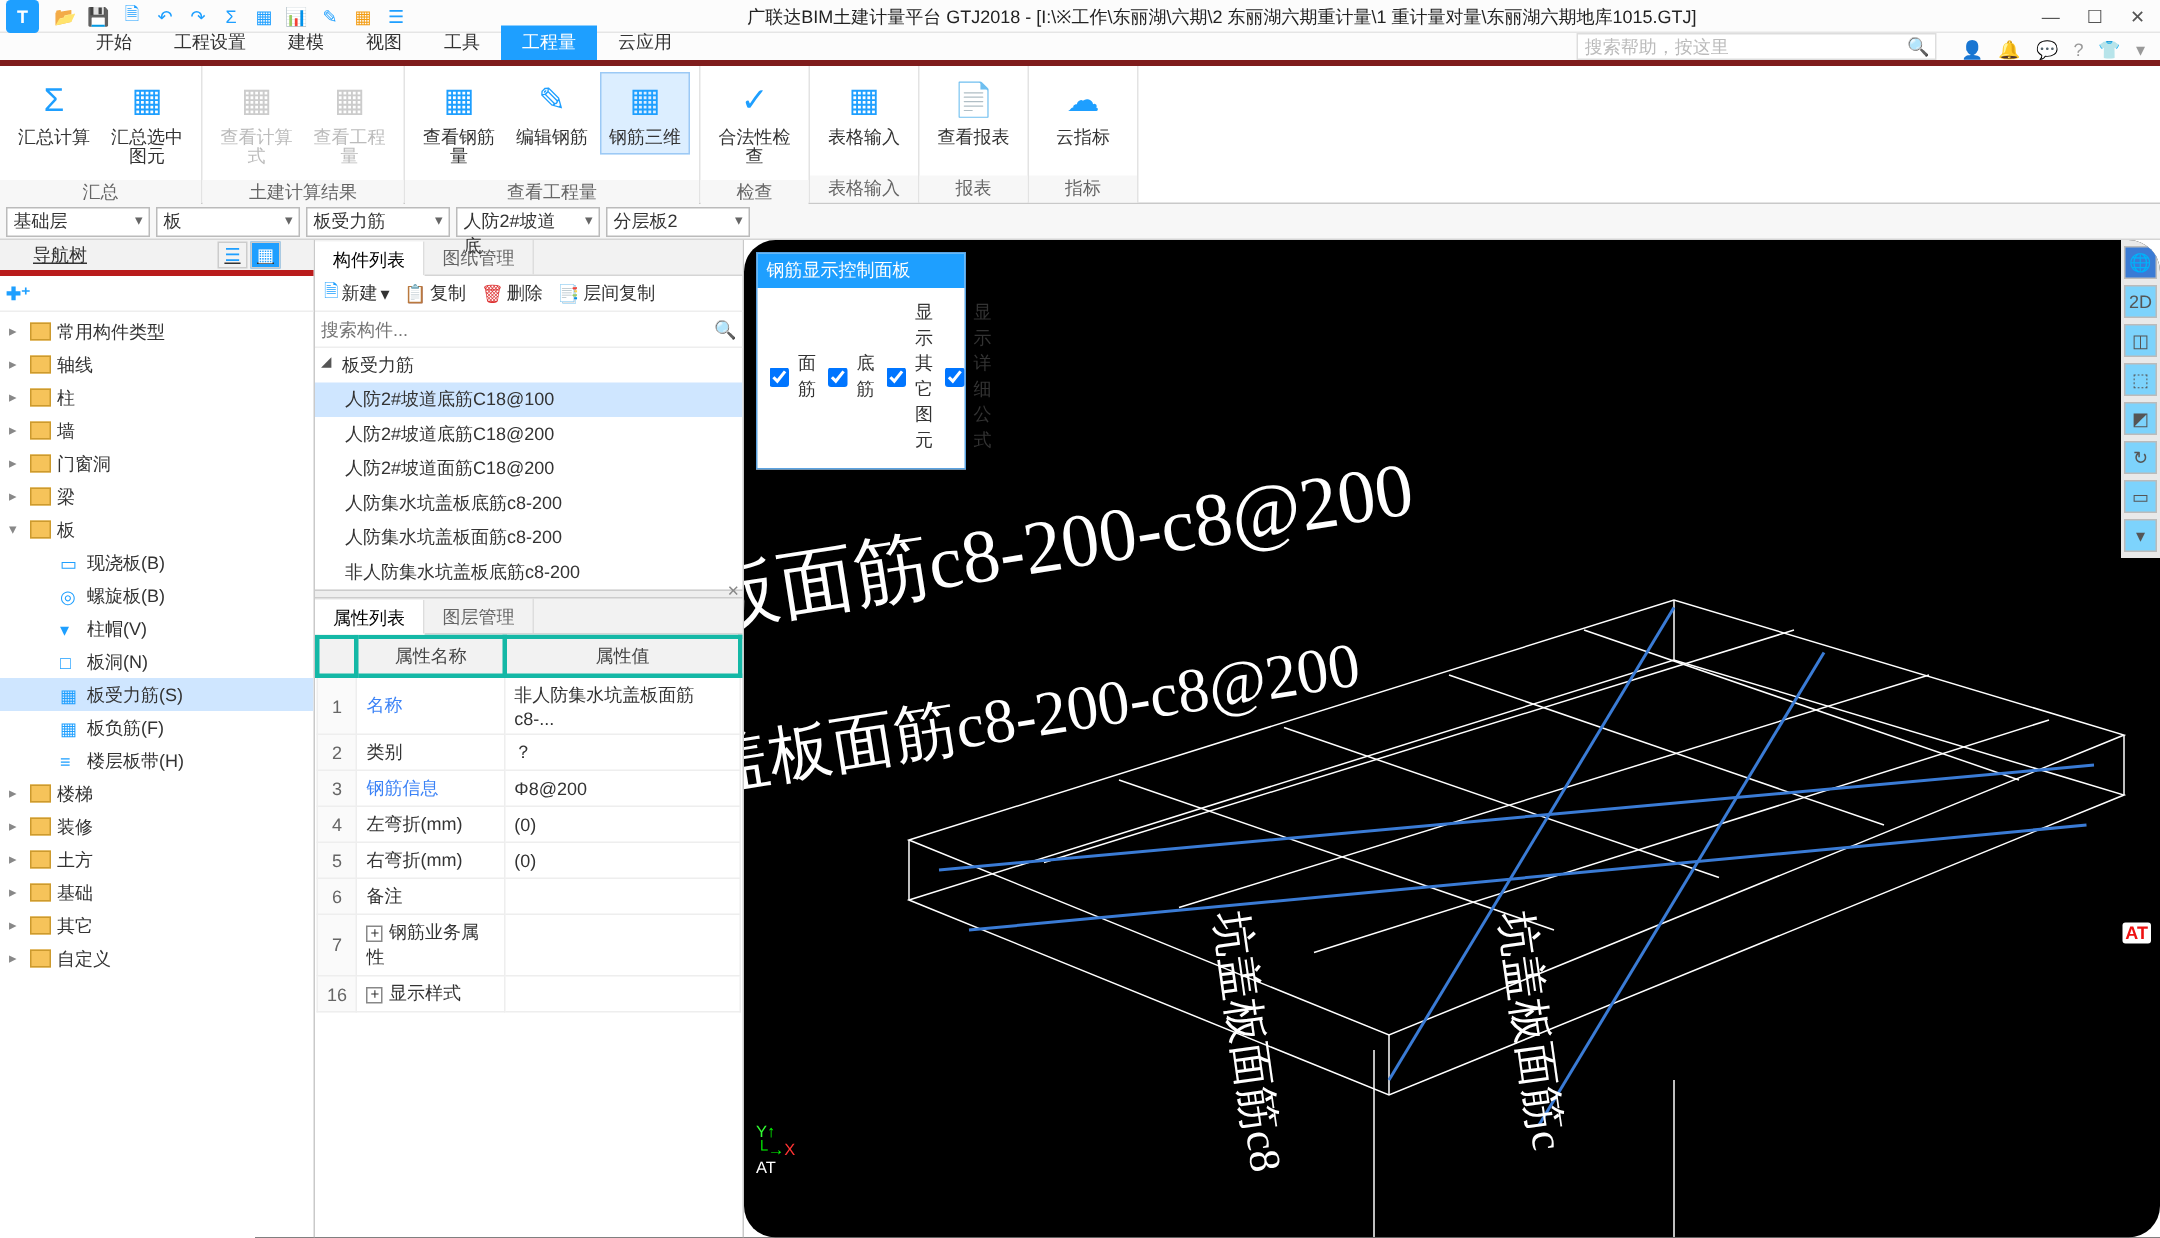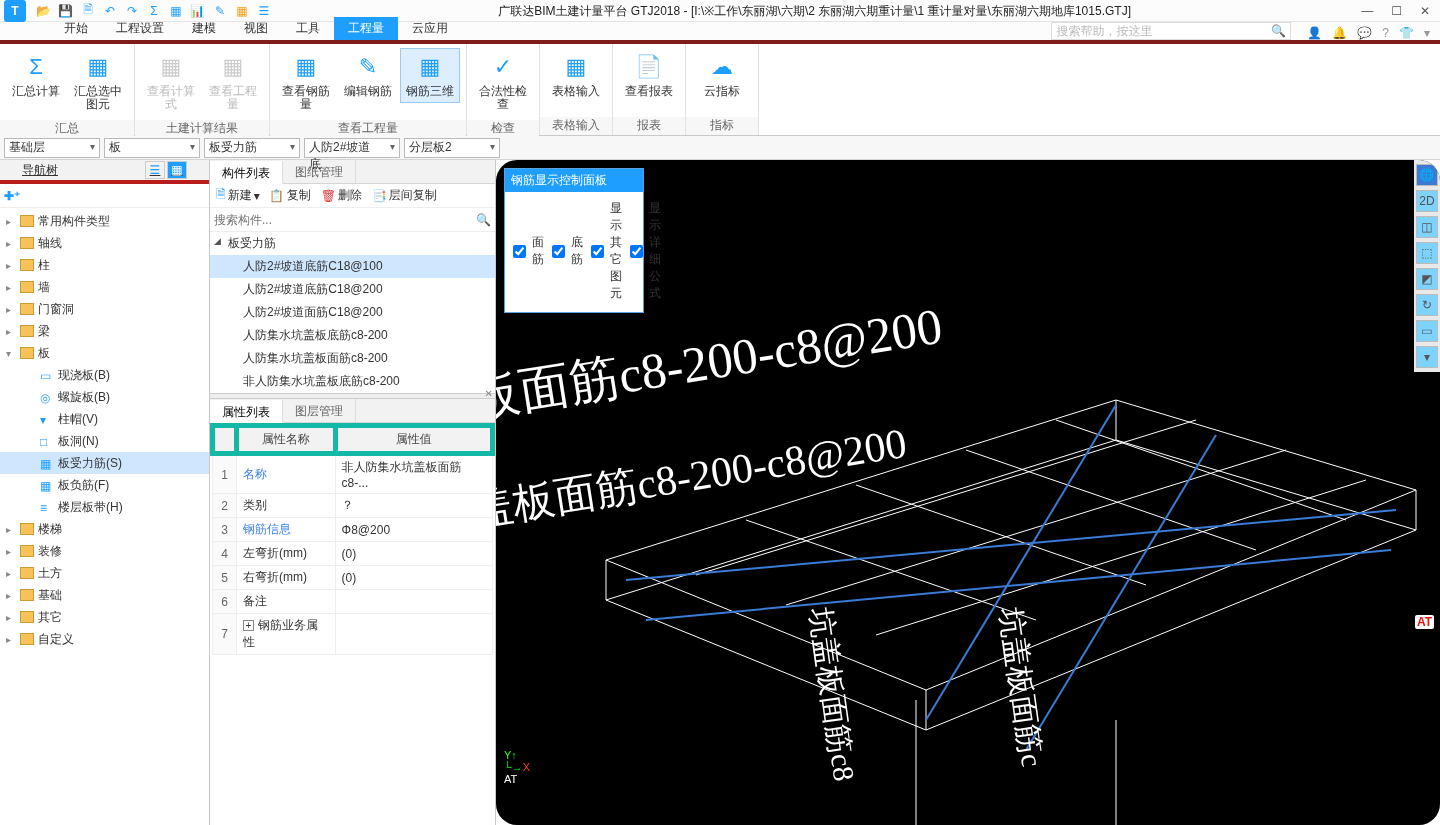--- a/index.html
+++ b/index.html
@@ -63,27 +63,27 @@
 .tabs2 .t.active { background:#fff; color:#000; border-bottom:1px solid #fff; position:relative; top:1px;}
 .listtools { height:24px; border-bottom:1px solid #eee; display:flex; align-items:center; gap:10px; padding:0 6px; font-size:12px; color:#333;}
 .listtools span { cursor:pointer; display:flex; align-items:center; gap:2px;}
 .listtools .ic { color:#1e9fff; }
 .searchrow { height:24px; border-bottom:1px solid #eee; display:flex; align-items:center; padding:0 4px;}
 .searchrow input { flex:1; border:none; outline:none; font-size:12px; color:#999;}
 .searchrow .mag { color:#8fb7e0; }
 .clist { flex:0 0 auto; overflow:auto; }
 .cl-group { padding:3px 6px 3px 18px; position:relative;}
 .cl-group::before { content:"◢"; position:absolute; left:4px; top:4px; font-size:9px; color:#555; transform:rotate(0deg);}
-.cl-item { padding:3px 6px 3px 33px; cursor:pointer; white-space:nowrap;}
+.cl-item { padding:3px 6px 3px 20px; cursor:pointer; white-space:nowrap;}
 .cl-item.selected { background:#cfe6ff;}
 .splitbar { height:6px; background:#eee; border-top:1px solid #ccc; border-bottom:1px solid #ccc; position:relative;}
 .splitbar .x { position:absolute; right:2px; top:-6px; font-size:10px; color:#888; cursor:pointer;}
 .proplist { flex:1; overflow:auto;}
 .proptable { width:100%; border-collapse:collapse; font-size:12px;}
-.proptable th { background:#f2f2f2; border:5px solid #14b8a6; padding:3px 6px; font-weight:normal; color:#444;}
+.proptable th { background:#f2f2f2; border:3px solid #14b8a6; padding:3px 6px; font-weight:normal; color:#444;}
 .proptable td { border:1px solid #eee; padding:3px 6px;}
 .proptable td.rownum { width:24px; text-align:center; color:#666; background:#fafafa;}
 .proptable td.link { color:#3b82f6;}
 .proptable td .exp { display:inline-block; width:11px; height:11px; border:1px solid #888; line-height:9px; text-align:center; margin-right:4px; font-size:10px;}
 
 
 .viewport { flex:1; background:#000; position:relative; overflow:hidden;border-radius:21px;}
 .float-panel { position:absolute; left:8px; top:8px; width:140px; background:#fff; border:1px solid #5aa2e0; font-size:12px;}
 .float-panel .fp-title { background:#1e9fff; color:#fff; padding:3px 6px;}
 .float-panel .fp-body { padding:8px 8px 10px 8px; display:flex; gap:8px;}
@@ -423,20 +423,25 @@
               <td>(0)</td>
             </tr>
             <tr>
               <td class="rownum">6</td>
               <td class="">备注</td>
               <td></td>
             </tr>
             <tr>
               <td class="rownum">7</td>
               <td class=""><span class="exp">+</span>钢筋业务属性</td>
+              <td></td>
+            </tr>
+            <tr>
+              <td class="rownum">16</td>
+              <td class=""><span class="exp">+</span>显示样式</td>
               <td></td>
             </tr>
           </tbody>
       </table>
     </div>
   </div>
 
   <div class="viewport">
     <svg class="wire" viewBox="0 0 944 665" preserveAspectRatio="none">
       <g stroke="#fff" stroke-width="1" fill="none">

